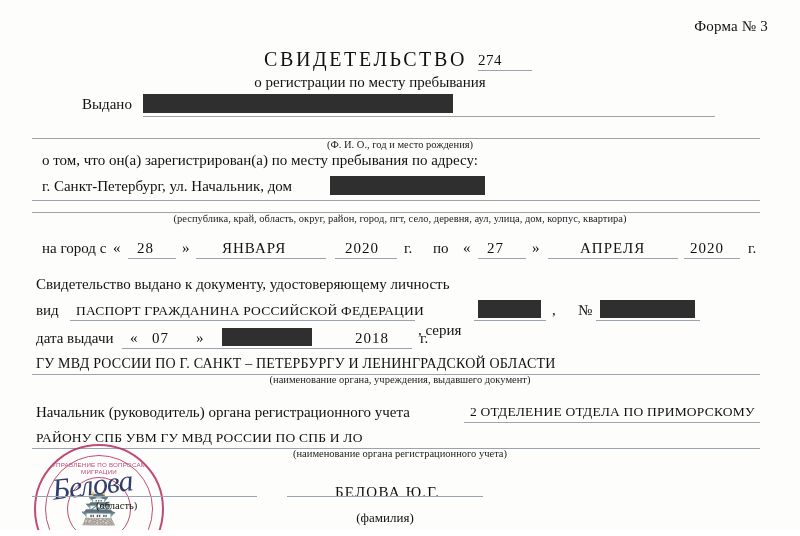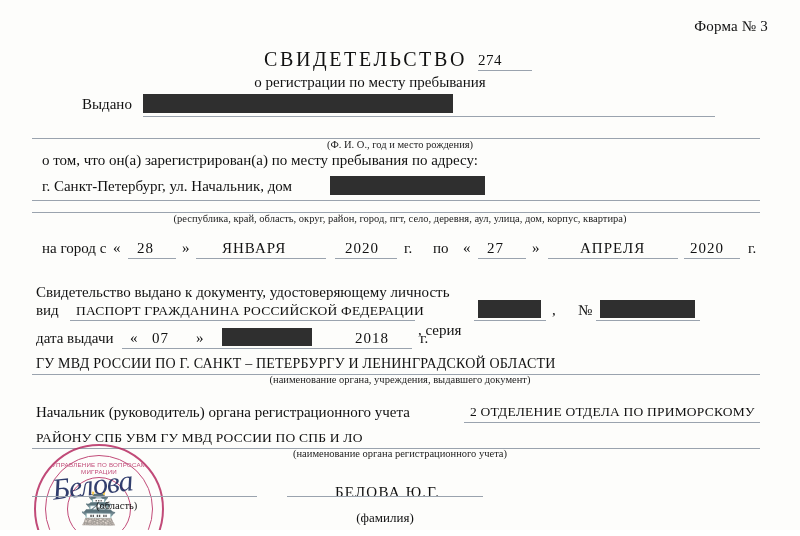--- a/index.html
+++ b/index.html
@@ -220,21 +220,21 @@
   <div class="row" style="left:463px; top:240px;">«</div>
   <div class="row" style="left:487px; top:240px; letter-spacing:1px;">27</div>
   <div class="rule" style="left:478px; top:258px; width:48px;"></div>
   <div class="row" style="left:532px; top:240px;">»</div>
   <div class="row" style="left:580px; top:240px; letter-spacing:1px;">АПРЕЛЯ</div>
   <div class="rule" style="left:548px; top:258px; width:130px;"></div>
   <div class="row" style="left:690px; top:240px; letter-spacing:1px;">2020</div>
   <div class="rule" style="left:684px; top:258px; width:56px;"></div>
   <div class="row" style="left:748px; top:240px;">г.</div>
 
-  <div class="row" style="left:36px; top:276px;margin-top:8px;">Свидетельство выдано к документу, удостоверяющему личность</div>
+  <div class="row" style="left:36px; top:276px;">Свидетельство выдано к документу, удостоверяющему личность</div>
 
   <div class="row" style="left:36px; top:302px;">вид</div>
   <div class="row" style="left:76px; top:303px; font-size:13.5px; letter-spacing:0.2px;">ПАСПОРТ ГРАЖДАНИНА РОССИЙСКОЙ ФЕДЕРАЦИИ</div>
   <div class="rule" style="left:70px; top:320px; width:345px;"></div>
   <div class="row" style="left:418px; top:302px;margin-top:20px;">, серия</div>
   <div class="redact-block" style="left:478px; top:300px; width:63px; height:18px;"></div>
   <div class="rule" style="left:474px; top:320px; width:72px;"></div>
   <div class="row" style="left:552px; top:302px;">,</div>
   <div class="row" style="left:578px; top:302px;">№</div>
   <div class="redact-block" style="left:600px; top:300px; width:95px; height:18px;"></div>

